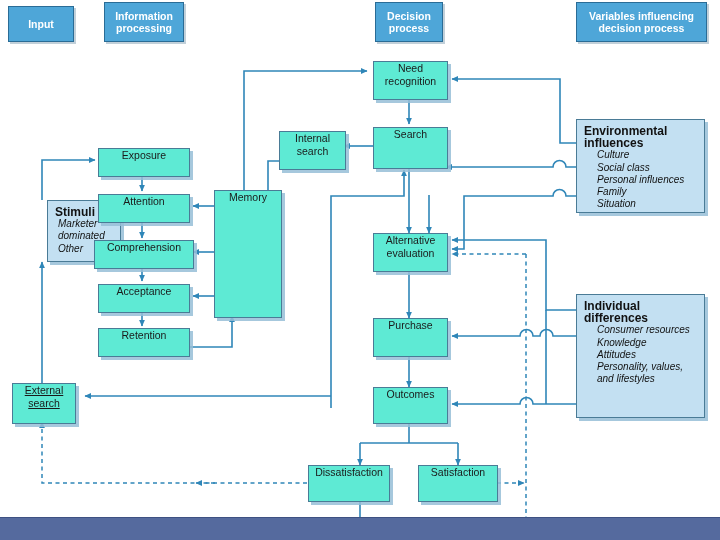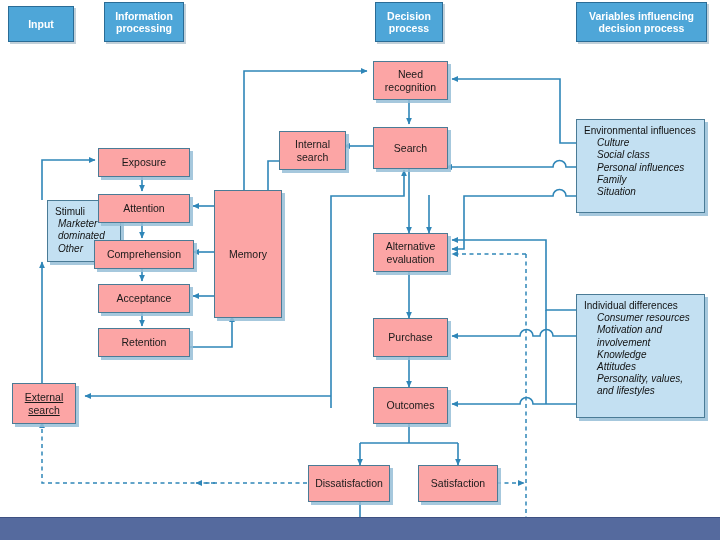--- a/index.html
+++ b/index.html
@@ -8,31 +8,31 @@
   #stage{position:absolute;inset:0;width:720px;height:540px;}
   svg.wires{position:absolute;left:0;top:0;width:720px;height:540px;pointer-events:none;}
 
   
   .hdr{position:absolute;background:#4ea6d8;border:1px solid #2a6c96;
        color:#ffffff;font-weight:bold;font-size:10.5px;line-height:12px;
        display:flex;align-items:center;justify-content:center;text-align:center;
        box-shadow:2px 2px 0 rgba(120,150,170,.45);}
 
   
-  .box{position:absolute;background:#fca5a5;border:1px solid #4a7b96;
+  .box{position:absolute;background:#5eead4;border:1px solid #4a7b96;
        color:#1a1a1a;font-size:10.5px;line-height:12.5px;
-       display:flex;align-items:center;justify-content:center;text-align:center;
+       display:flex;justify-content:center;text-align:center;
        box-shadow:3px 3px 0 rgba(150,190,215,.85);z-index:3;}
 
   
   .panel{position:absolute;background:#c3e0f2;border:1px solid #4a7b96;
          box-shadow:3px 3px 0 rgba(150,190,215,.85);z-index:3;
          font-size:10px;line-height:12.2px;color:#111;padding:5px 6px 5px 7px;
          box-sizing:border-box;}
-  .panel .ttl{font-weight:normal;font-size:10px;display:block;margin-bottom:0px;}
+  .panel .ttl{font-weight:bold;font-size:12px;display:block;margin-bottom:0px;}
   .panel ul{list-style:none;margin:0;padding:0 0 0 13px;font-style:italic;}
   .panel li{white-space:pre-line;}
   .panel.stimuli ul{padding-left:3px;}
 
   
   .footer{position:absolute;left:0;bottom:0;width:720px;height:22px;
           background:#556a9e;border-top:1px solid #3e5182;}
 </style>
 </head>
 <body>
@@ -161,22 +161,20 @@
       <li>Personal influences</li>
       <li>Family</li>
       <li>Situation</li>
     </ul>
   </div>
 
   <div class="panel" style="left:576px;top:294px;width:129px;height:124px;">
     <span class="ttl">Individual differences</span>
     <ul>
       <li>Consumer resources</li>
-      <li>Motivation and
-   involvement</li>
       <li>Knowledge</li>
       <li>Attitudes</li>
       <li>Personality, values,
    and lifestyles</li>
     </ul>
   </div>
 
   <div class="box" style="left:373px;top:61px;width:73px;height:37px;">
     <span style="white-space:pre-line;">Need
 recognition</span>

